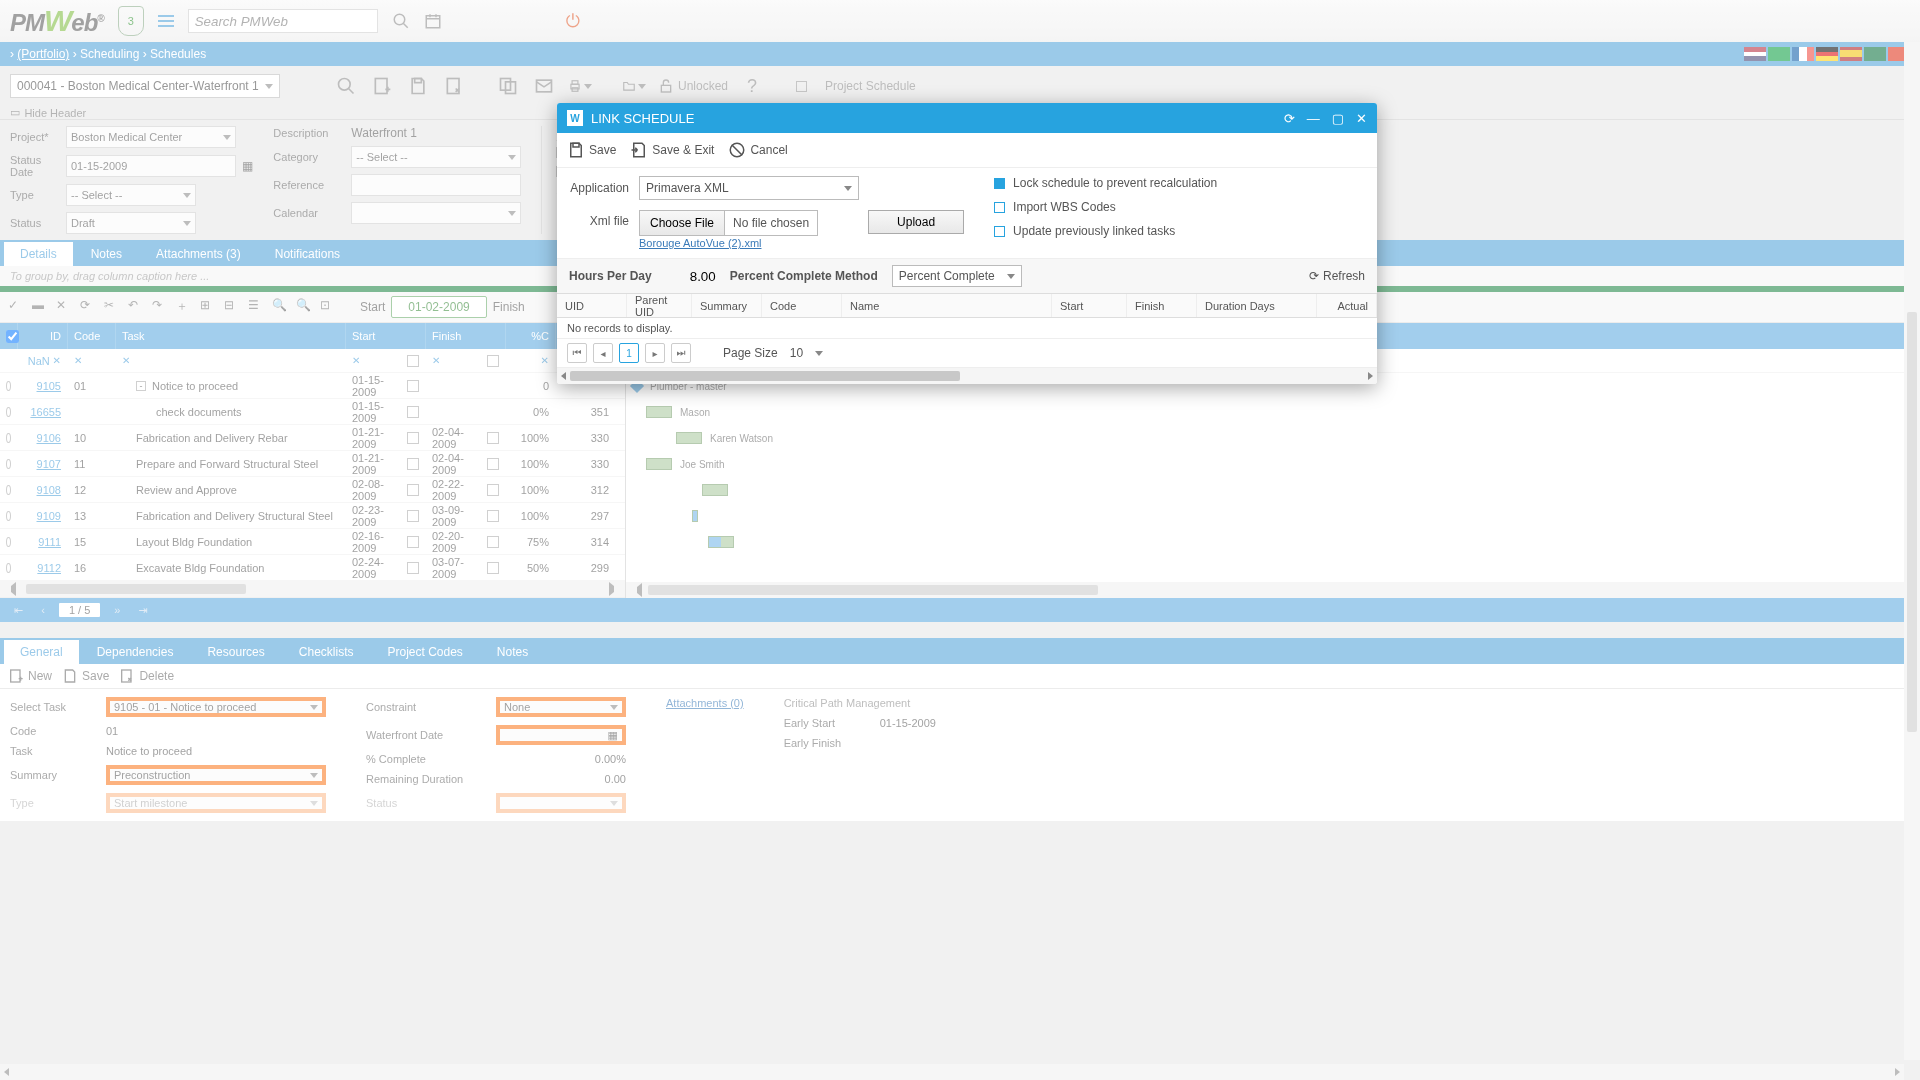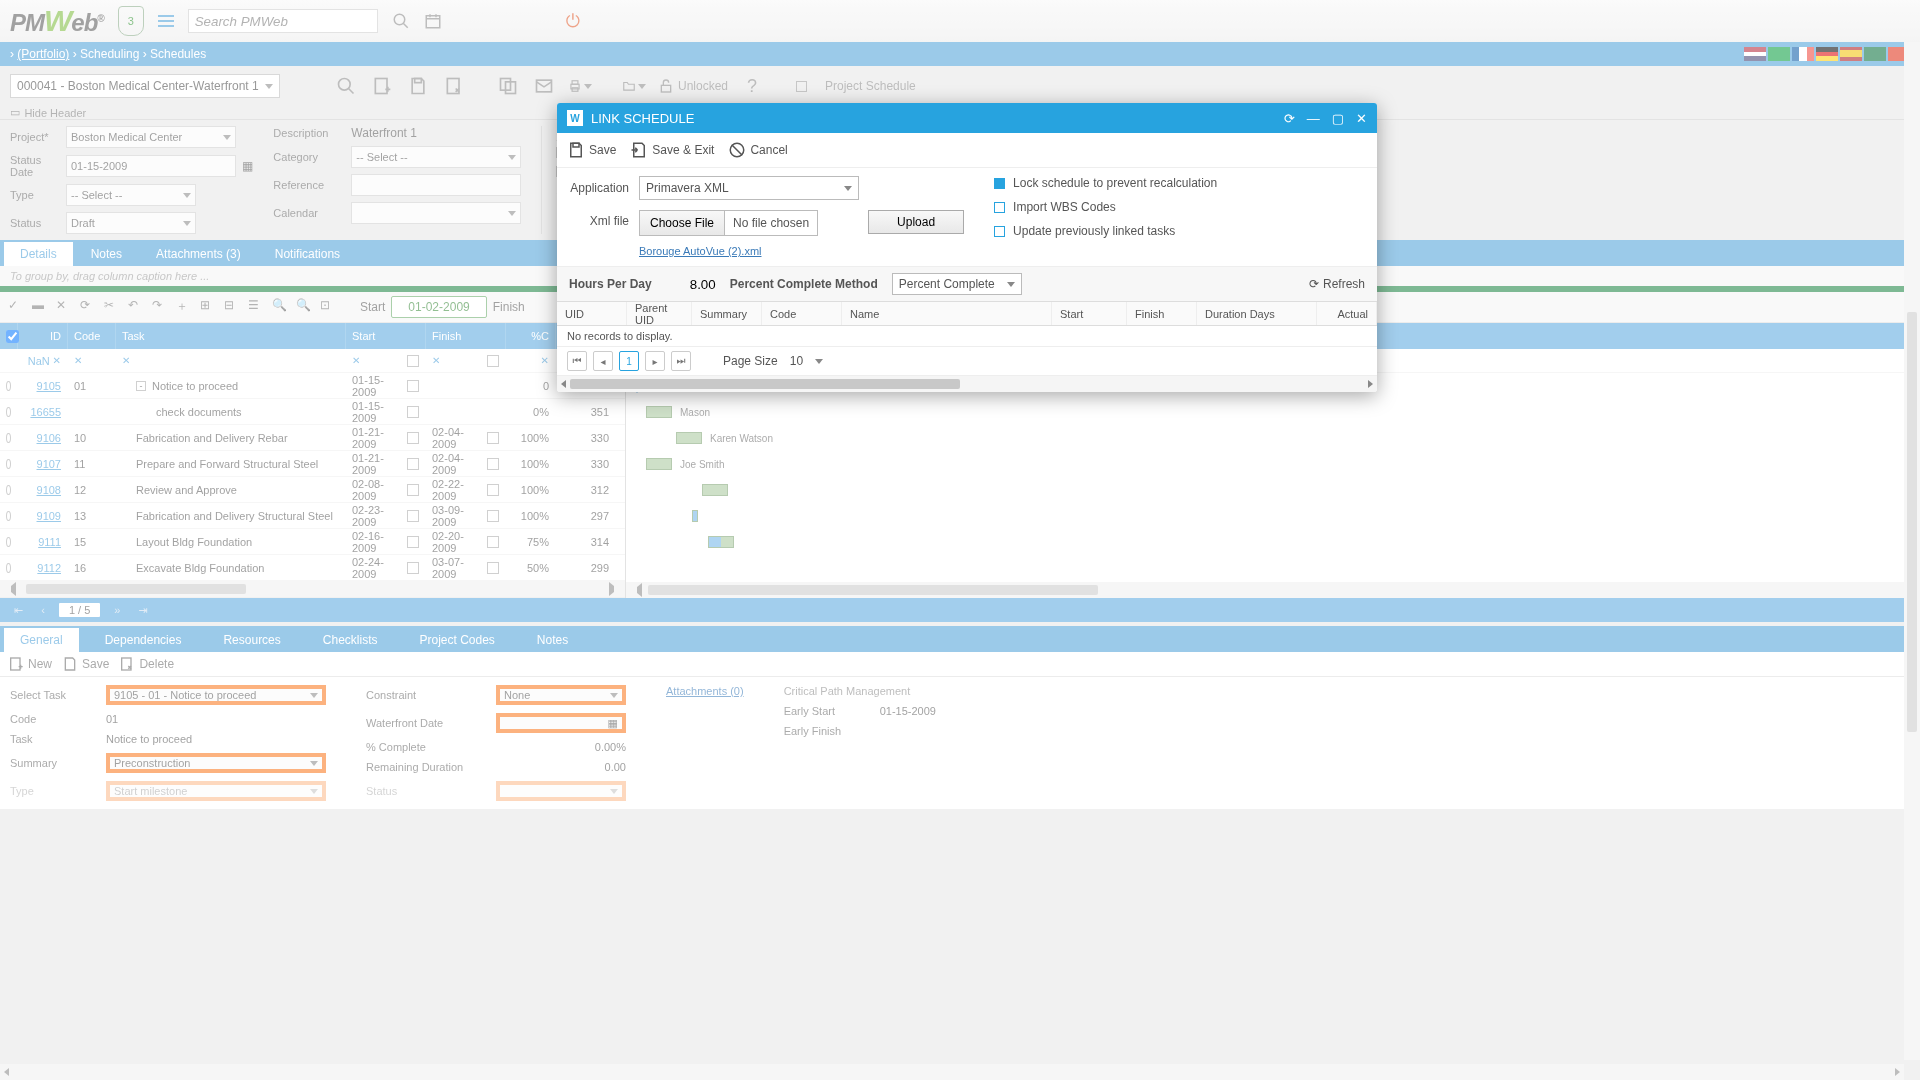--- a/index.html
+++ b/index.html
@@ -52,21 +52,21 @@
 .gright{flex:1;background:#fff;position:relative;border-left:1px solid #ccc}
 .gantt-row{height:26px;display:flex;align-items:center;position:relative}
 .gbar{height:12px;background:#a6c79c;border:1px solid #7aa070;margin-left:10px}
 .glab{font-size:10px;color:#666;margin-left:8px}
 .diamond{width:10px;height:10px;background:#4a9fd8;transform:rotate(45deg);margin-left:6px}
 .hscroll{height:16px;background:#eee;display:flex;align-items:center;padding:0 2px}
 .hscroll .tr{width:14px;height:14px;color:#888}
 .hscroll .thumb{height:10px;background:#c8c8c8;border-radius:2px}
 .pager{height:24px;background:#56a7df;display:flex;align-items:center;padding:0 10px;gap:10px;color:#fff;font-size:11px}
 .pgbtn{color:#cde;padding:0 4px}
-.btabs{height:26px;background:#4a9fd8;display:flex;align-items:flex-end;padding:0 4px;gap:10px;margin-top:4px}
+.btabs{height:26px;background:#4a9fd8;display:flex;align-items:flex-end;padding:0 4px;gap:2px;margin-top:16px}
 .btb{padding:4px 8px;display:flex;align-items:center;gap:10px;background:#fff;border-bottom:1px solid #ddd}
 .tbx{display:flex;align-items:center;gap:4px;color:#666;font-size:12px;cursor:pointer}
 .tbx svg{width:16px;height:16px}
 .bform{display:flex;padding:8px 10px;gap:40px;background:#fff}
 .bcol{display:flex;flex-direction:column;gap:8px;font-size:11px}
 .brow{display:flex;align-items:center}
 .blbl{width:96px;color:#666}
 .binp{width:220px;height:20px;border:4px solid #f97316;padding:0 4px;display:flex;align-items:center;justify-content:space-between;background:#fafafa}
 .modal{position:absolute;left:557px;top:103px;width:820px;background:#fff;z-index:100;box-shadow:0 4px 20px rgba(0,0,0,.35);border-radius:3px;overflow:hidden}
 .mtitle{height:30px;background:#27a3df;color:#fff;display:flex;align-items:center;padding:0 10px;font-size:13px;font-weight:500;gap:8px}
@@ -670,21 +670,21 @@
             <span class="caret"></span>
           </div>
         </div>
    <div class="mrow" style="align-items:flex-start">
     <span class="mlbl" style="padding-top:4px">Xml file</span>
     <div>
      <div style="display:flex;align-items:center;border:1px solid #bbb;height:26px">
       <button class="mfbtn" style="border:none;border-right:1px solid #bbb">Choose File</button>
       <span style="padding:0 8px">No file chosen</span>
      </div>
-     <div style="margin-top:8px"><a class="mlink">Borouge AutoVue (2).xml</a></div>
+     <div style=""><a class="mlink">Borouge AutoVue (2).xml</a></div>
     </div>
     <button class="mfbtn" style="width:96px;margin-left:40px">Upload</button>
    </div>
   </div>
   <div>
    <div class="mchk">
           <span class="bx on"></span>
           <span>Lock schedule to prevent recalculation</span>
         </div>
    <div class="mchk">

